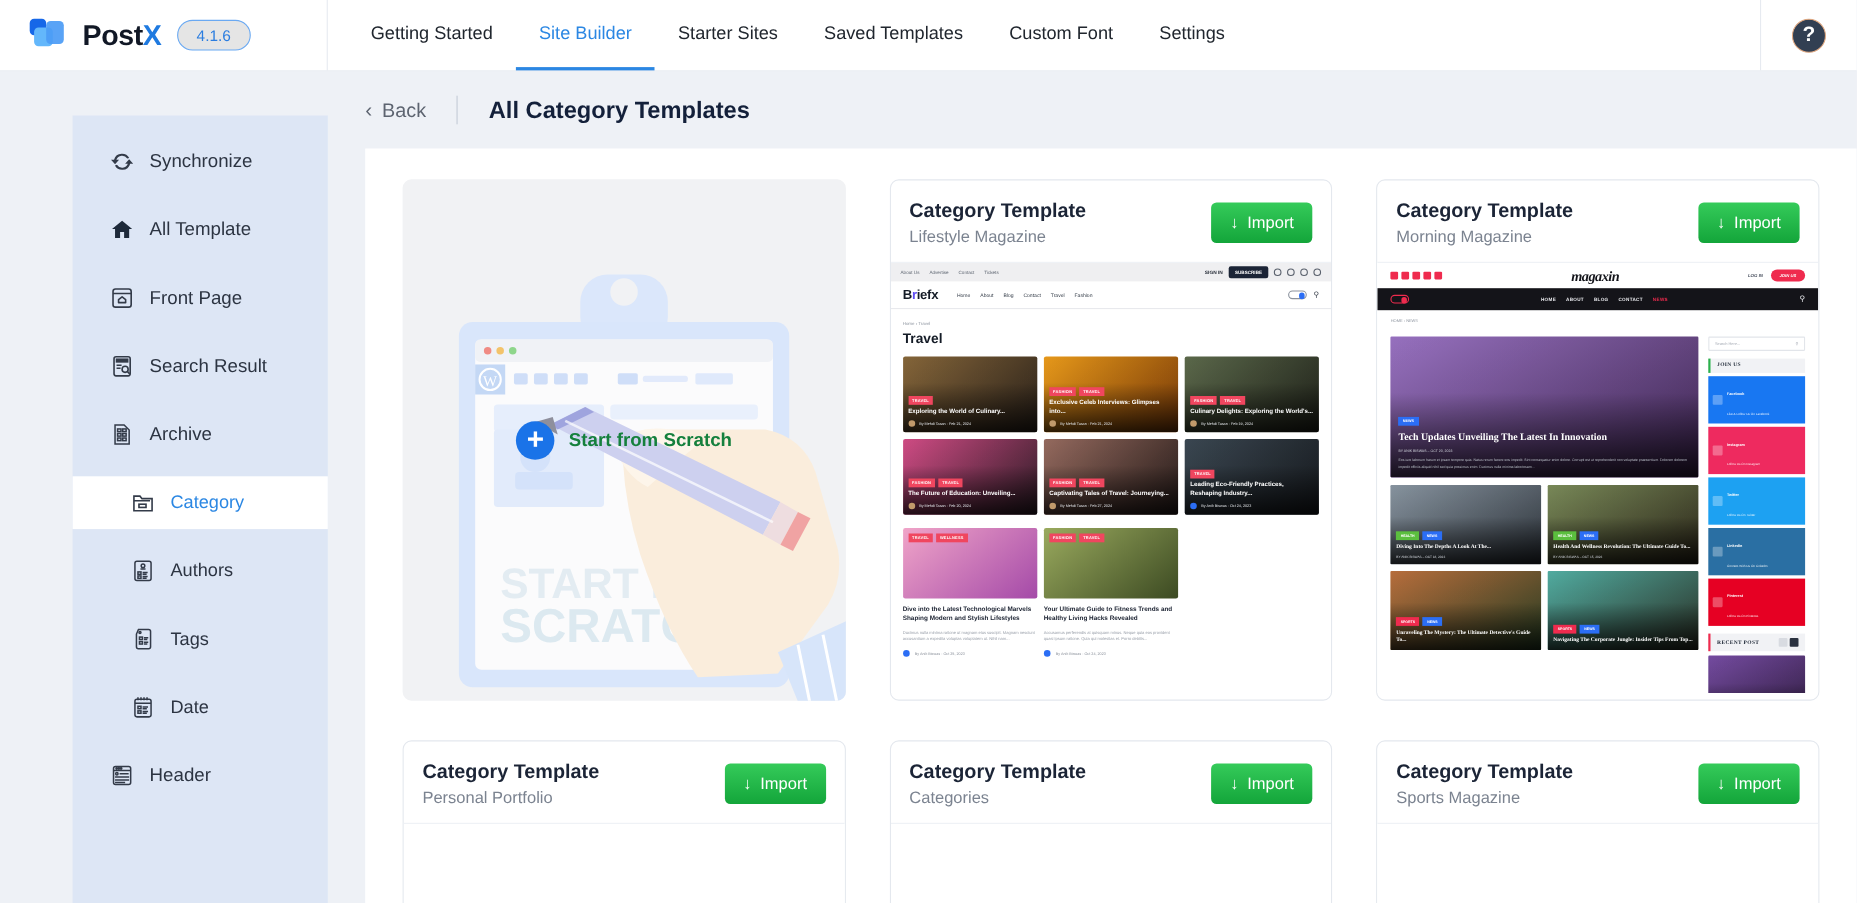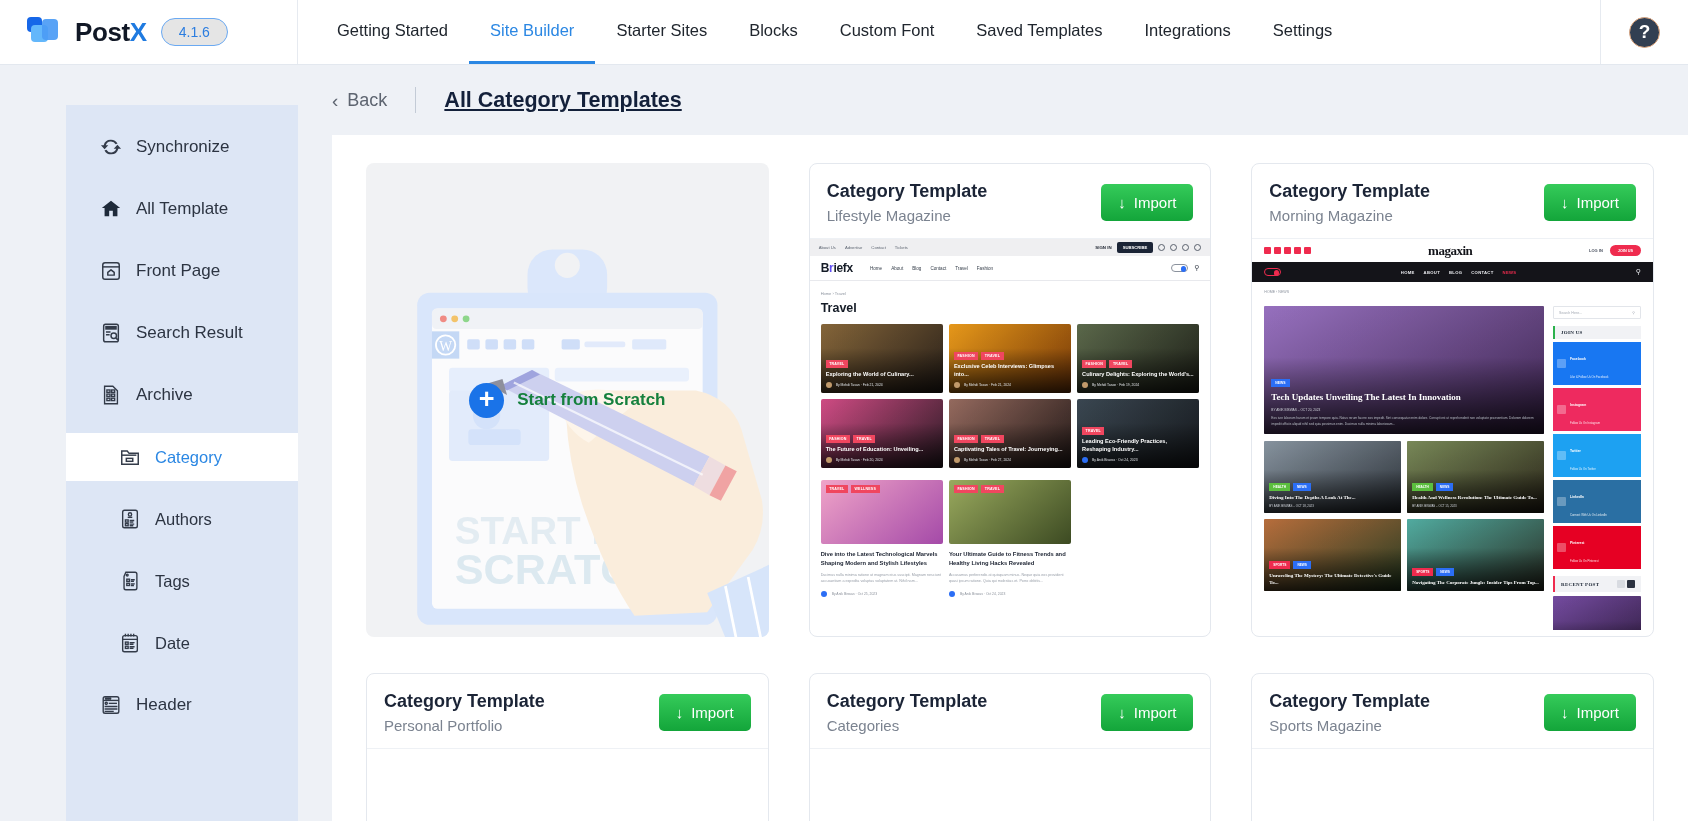--- a/index.html
+++ b/index.html
@@ -113,21 +113,21 @@
     gap: 0;
     height: 70px;
     padding: 0 0 0 34px;
   }
   .back-btn {
     display: flex; align-items: center; gap: 9px;
     color: #5d6470; font-size: 18px; cursor: pointer;
   }
   .chev { font-size: 19px; line-height: 1; }
   .head-divider { width: 1px; height: 26px; background: #c3cbd6; margin: 0 28px; }
-  .page-title { font-size: 21.5px; font-weight: 700; color: #13203a; text-decoration: underline; }
+  .page-title { font-size: 21.5px; font-weight: 700; color: #13203a; }
 
   .content-panel {
     background: #ffffff;
     margin-left: 34px;
     flex: 1;
     padding: 28px 34px;
     overflow: hidden;
   }
   .card-grid {
     display: grid;
@@ -227,21 +227,21 @@
   .bx-ad { height: 134px; border-radius: 2px; background: linear-gradient(125deg,#1b237a 0%,#3b2aa8 45%,#8b23b8 100%); position: relative; overflow: hidden; padding: 7px; }
   .bx-adchip { background: #fff; border-radius: 2px; padding: 3px 7px; font-size: 5px; font-weight: 700; color: #1b2436; width: fit-content; margin: 4px auto 7px auto; display:flex; align-items:center; gap:3px;}
   .bx-adsm { font-size: 3.6px; color: #cdbdf5; text-align: center; letter-spacing: .4px; }
   .bx-adbig { font-size: 7.4px; font-weight: 700; color: #fff; text-align: center; margin-top: 3px; }
   .bx-adbtn { background: linear-gradient(90deg,#f7e05a,#9bdc4b); color:#1b2436; font-size:3.8px; font-weight:700; border-radius: 10px; padding: 4px 0; width: 52px; margin: 6px auto 0 auto; text-align: center; }
   .bx-adshot { margin-top: 7px; height: 56px; background: #e6e9ee; border: 1px solid #fff; border-radius: 1px; overflow: hidden; display: grid; grid-template-columns: repeat(3, 1fr); gap: 1px; padding: 2px;}
   .bx-adshot i { display:block; background: linear-gradient(180deg,#9aa6c9,#48527a); }
   .bx-cats { font-size: 6.5px; font-weight: 700; color: #16202f; margin-top: 9px; }
 
   
-  .mg-top { background:#fff; height: 23px; display:flex; align-items:center; padding: 0 12px; }
+  .mg-top { background:#fff; height: 23px; display:flex; align-items:center; padding: 0 12px; font-style: italic; }
   .mg-soc { display:flex; gap: 3px; }
   .mg-soc i { display:block; width: 7px; height: 7px; border-radius: 1px; }
   .mg-logo { margin: 0 auto; font-size: 13px; font-weight: 700; color: #13141a; letter-spacing: -.5px; font-family: "Liberation Serif", serif; }
   .mg-login { font-size: 4px; color: #4b5260; font-weight:700;}
   .mg-join { background: #ef2b4e; color: #fff; font-size: 3.8px; font-weight: 700; border-radius: 10px; padding: 3.5px 8px; margin-left: 7px; }
   .mg-nav { background: #141419; height: 20px; display: flex; align-items: center; padding: 0 12px; }
   .mg-toggle { width: 17px; height: 8px; border-radius: 8px; border: 1px solid #ef2b4e; position: relative; }
   .mg-toggle::after{content:'';position:absolute;right:1px;top:.8px;width:5.5px;height:5.5px;border-radius:50%;background:#ef2b4e;}
   .mg-menu { display:flex; gap: 9px; margin: 0 auto; font-size: 4.2px; color: #e9eaee; font-weight: 700; letter-spacing:.3px;}
   .mg-menu .hot { color: #ef2b4e; }
@@ -286,24 +286,22 @@
     <span class="brand-name">
       <span>Post</span><span class="x">X</span>
     </span>
     <span class="version-pill">4.1.6</span>
   </div>
 
   <div class="nav">
     <div class="nav-item">Getting Started</div>
     <div class="nav-item active">Site Builder</div>
     <div class="nav-item">Starter Sites</div>
-    <div class="nav-item">Blocks</div>
+    <div class="nav-item">Saved Templates</div>
     <div class="nav-item">Custom Font</div>
-    <div class="nav-item">Saved Templates</div>
-    <div class="nav-item">Integrations</div>
     <div class="nav-item">Settings</div>
   </div>
 
   <div class="help-zone">
     <div class="help-icon">?</div>
   </div>
 </div>
 
 <div class="shell">
 

